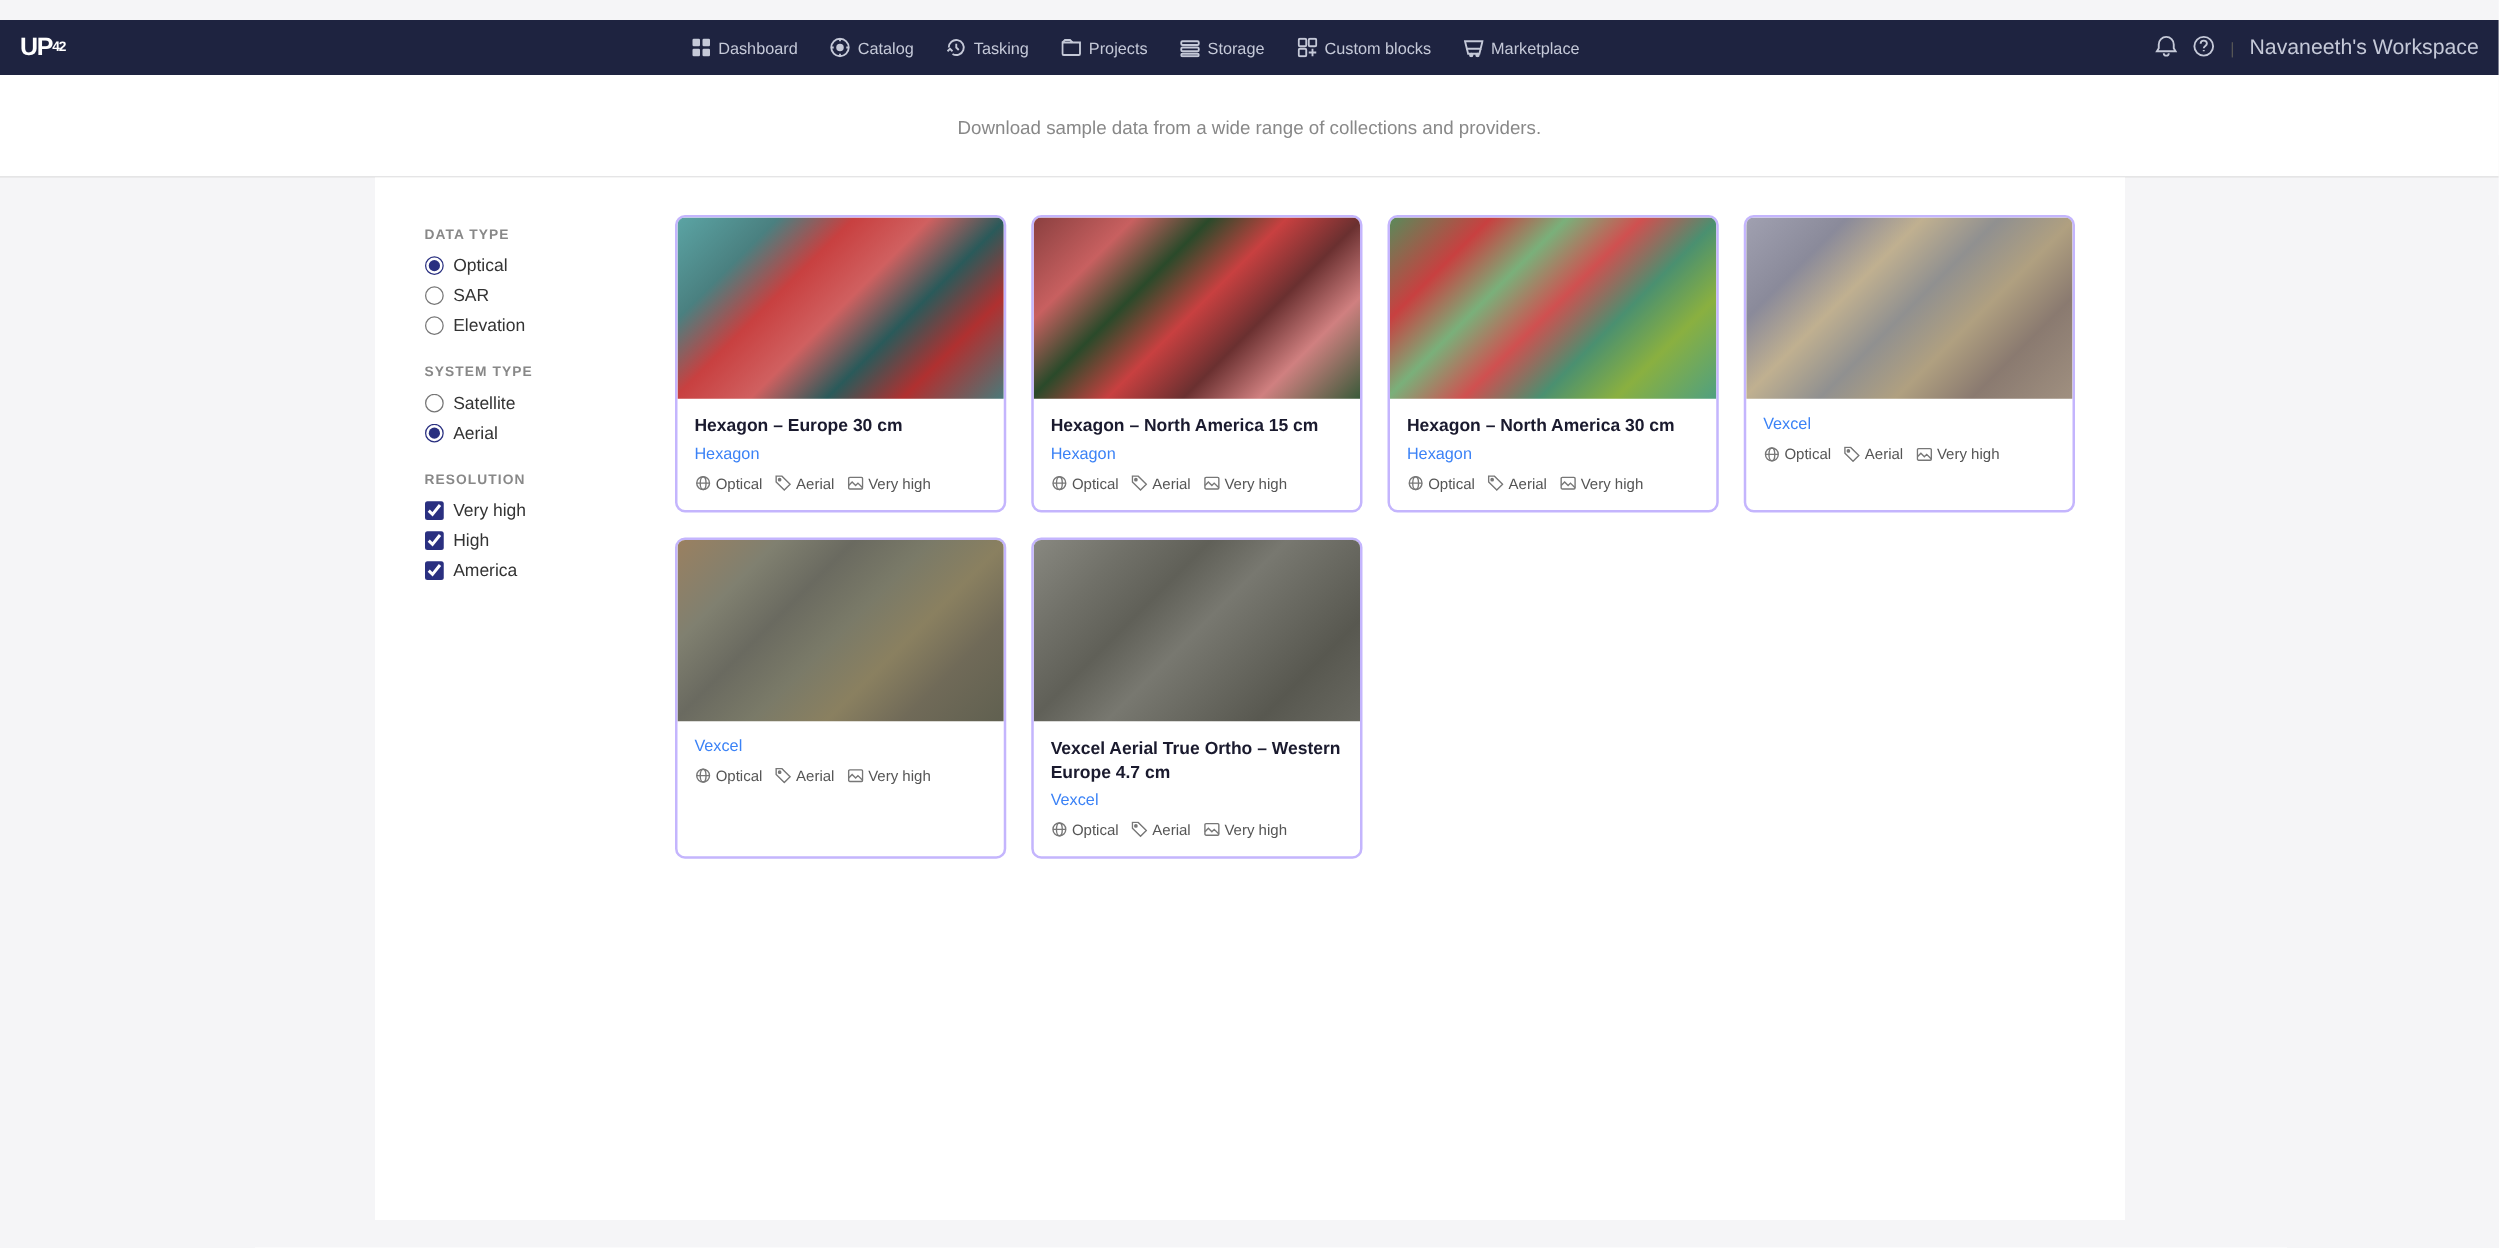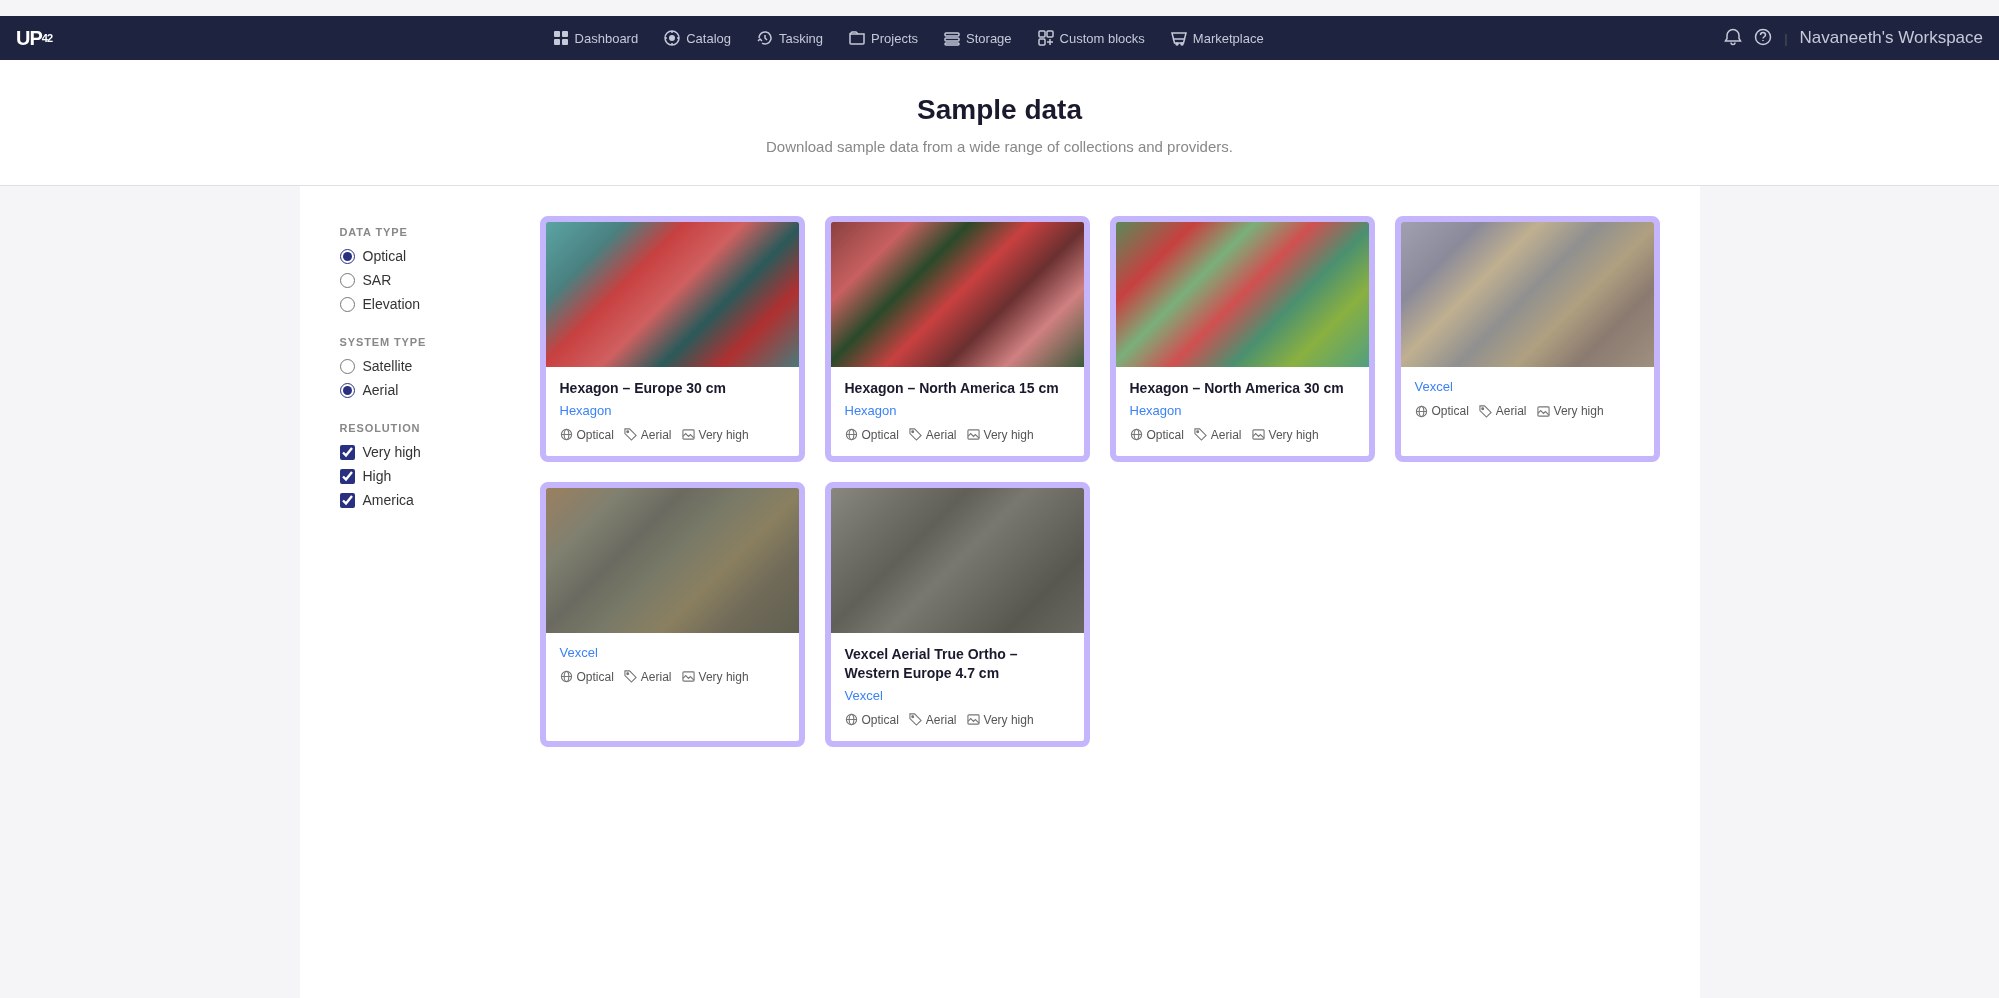--- a/index.html
+++ b/index.html
@@ -122,21 +122,21 @@
       flex: 1;
       display: grid;
       grid-template-columns: repeat(4, 1fr);
       gap: 20px;
       align-content: start;
     }
 
     
     .card {
       background: #fff;
-      border: 6px solid #c4b5fd;
+      border: 2px solid #c4b5fd;
       border-radius: 8px;
       overflow: hidden;
       cursor: pointer;
       transition: box-shadow 0.2s;
     }
     .card-img-placeholder {
       width: 100%;
       height: 145px;
       background: #ccc;
       position: relative;
@@ -279,21 +279,20 @@
           <path d="M9 12v1"></path>
           <path d="M6.5 7a2.5 2.5 0 0 1 5 0c0 1.5-2.5 2-2.5 3.5"></path>
         </svg>
     </span>
     <span class="nav-divider">|</span>
     <span class="nav-workspace">Navaneeth's Workspace</span>
   </div>
 </nav>
 
 <div class="page-header">
-  <h1 class="page-title">Sample data</h1>
   <p class="page-subtitle">Download sample data from a wide range of collections and providers.</p>
 </div>
 <div class="header-divider"></div>
 
 <div class="main-content">
 
   <aside class="sidebar">
 
     <div class="filter-group">
       <div class="filter-label">DATA TYPE</div>

